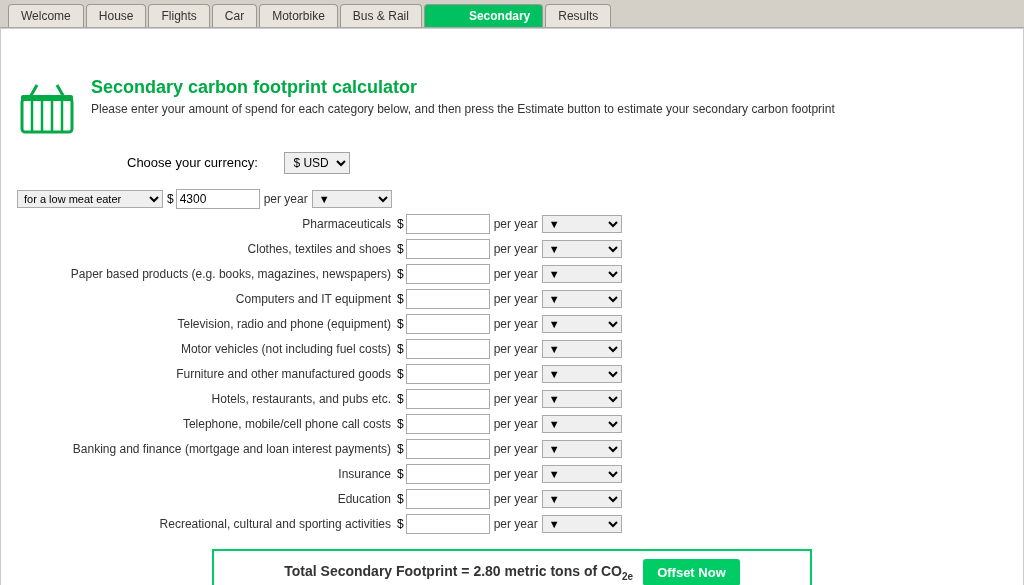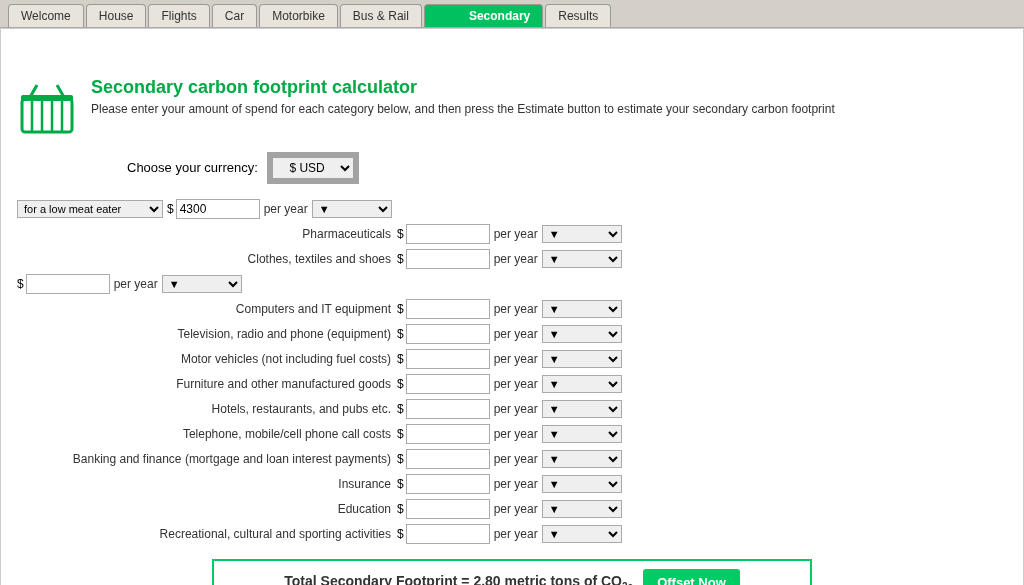--- a/index.html
+++ b/index.html
@@ -61,25 +61,25 @@
     .header-text p {
       font-size: 12px;
       color: #333;
     }
 
     .currency-row {
       margin-bottom: 14px;
       margin-left: 110px;
       font-size: 13px;
     }
-    .currency-row label { margin-right: 6px; }
+    .currency-row label { margin-right: 23px; }
     .currency-select {
-      padding: 2px 12px;
-      font-size: 12px;
-      border: 6px solid #a3a3a3;
+      padding: 2px 4px;
+      font-size: 12px;
+      border: 1px solid #a3a3a3;
     }
 
     .form-table {
       width: 100%;
       margin-bottom: 14px;
     }
     .form-row {
       display: flex;
       align-items: center;
       margin-bottom: 3px;
@@ -229,20 +229,21 @@
 
     <div class="form-row">
       <div class="form-label">Clothes, textiles and shoes</div>
       <span class="dollar-sign">$</span>
       <input class="amount-input" type="text" value="" style="">
       <span class="per-year-text">per year</span>
       <select class="period-select"><option>▼</option></select>
     </div>
 
     <div class="form-row">
+      <div class="form-label">Paper based products (e.g. books, magazines, newspapers)</div>
       <span class="dollar-sign">$</span>
       <input class="amount-input" type="text" value="" style="">
       <span class="per-year-text">per year</span>
       <select class="period-select"><option>▼</option></select>
     </div>
 
     <div class="form-row">
       <div class="form-label">Computers and IT equipment</div>
       <span class="dollar-sign">$</span>
       <input class="amount-input" type="text" value="" style="">

